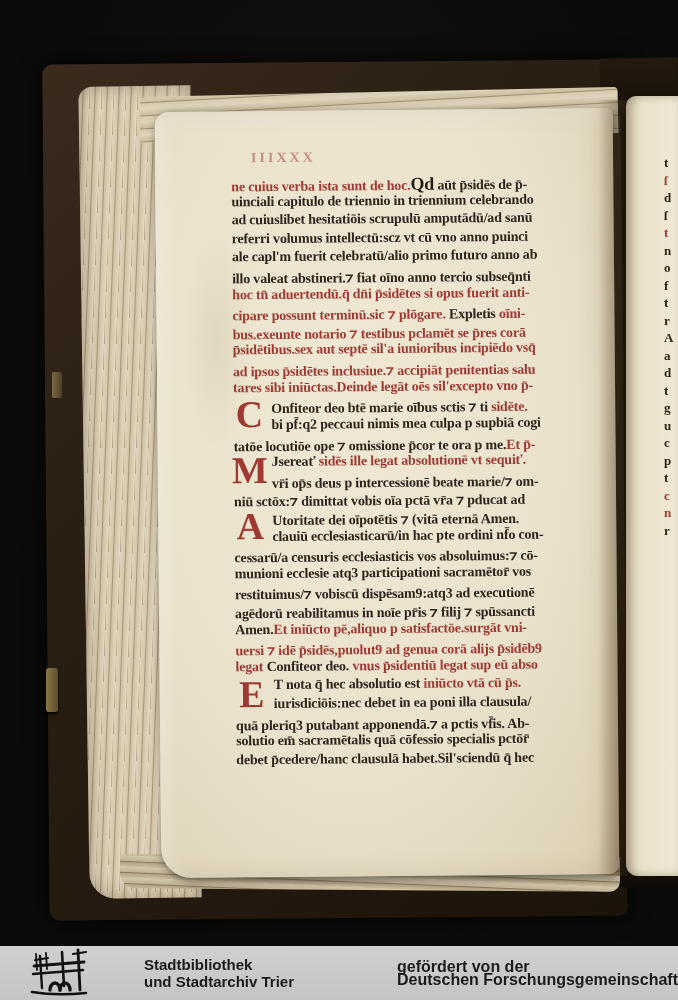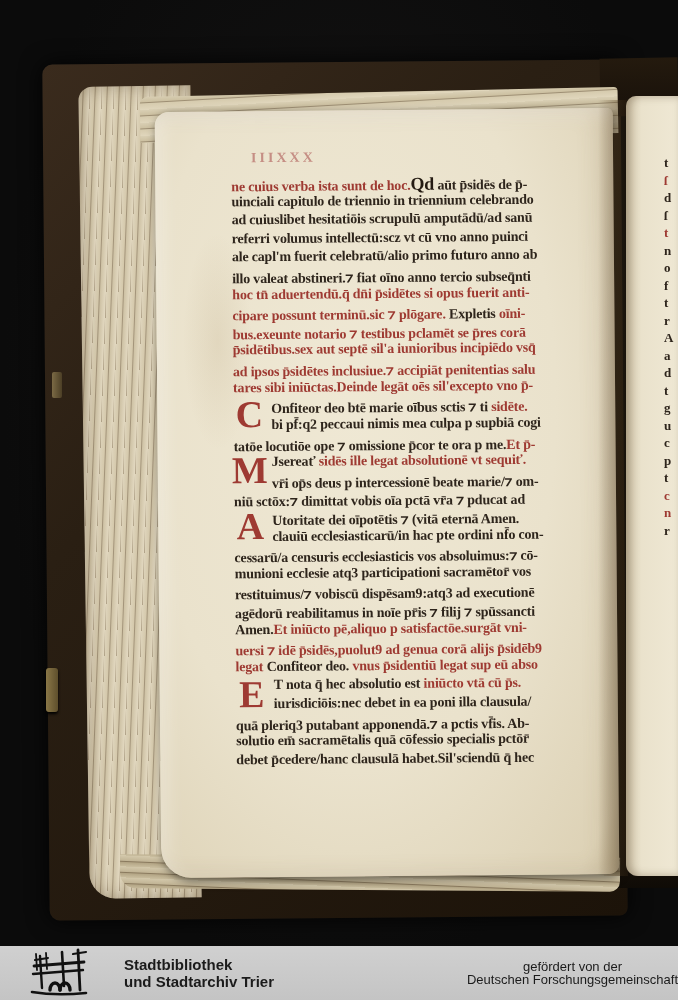--- a/index.html
+++ b/index.html
@@ -80,23 +80,23 @@
     color:var(--black-ink);}
   .edge-frags .r{color:var(--red);}
   .edge-frags div{height:17.5px;overflow:hidden;}
 
   
   .footer{position:absolute;left:0;bottom:0;width:678px;height:54px;
     background:linear-gradient(180deg,#d0d0d0,#c4c4c4);
     display:flex;align-items:center;
     font-family:"Liberation Sans","DejaVu Sans",sans-serif;color:#1b1b1b;}
   .bridge-logo{margin-left:26px;width:92px;height:50px;flex:0 0 auto;}
-  .lib-name{margin-left:6px;font-weight:bold;font-size:15px;line-height:17px;}
-  .funding{margin-left:auto;text-align:center;font-size:13px;line-height:13.5px;
-    font-weight:normal;}
+  .lib-name{margin-left:26px;font-weight:bold;font-size:15px;line-height:17px;}
+  .funding{margin-left:auto;text-align:left;font-size:16px;line-height:13.5px;
+    font-weight:bold;}
   .dfg{margin:0 14px 0 8px;font-weight:900;font-size:37px;letter-spacing:-2px;
     color:#2c2c2c;font-family:"Liberation Sans","DejaVu Sans",sans-serif;
     transform:scaleY(1.02);}
 </style>
 </head>
 <body>
 
 <div class="stage">
 
   <div class="cover"></div>

